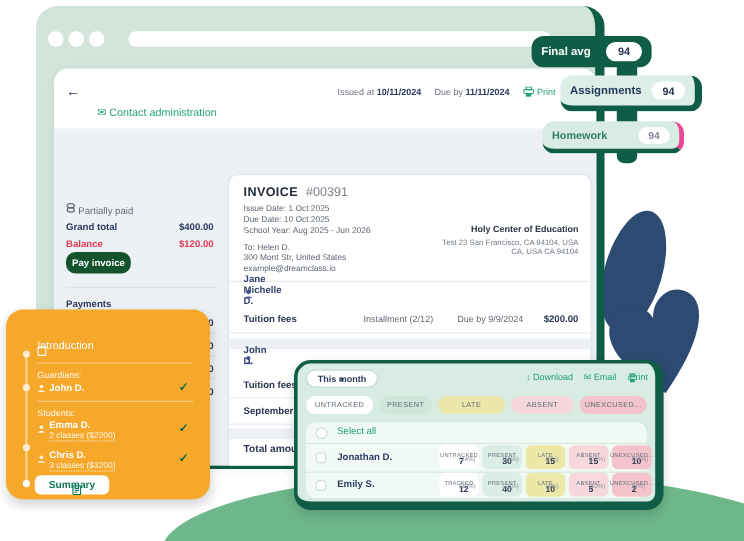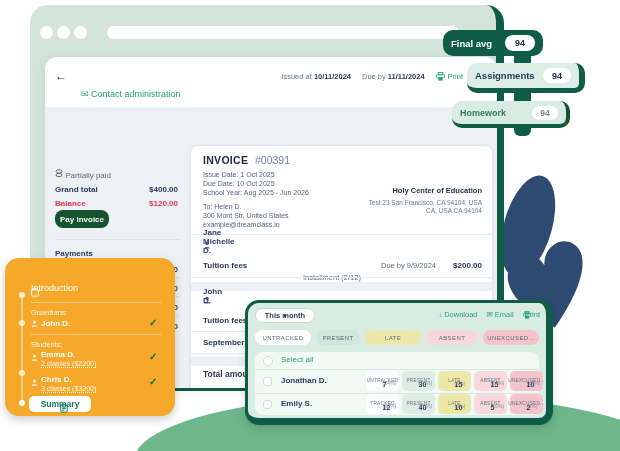--- a/index.html
+++ b/index.html
@@ -47,41 +47,41 @@
   .doc-title { left:12px; top:8px; font-size:10.5px; font-weight:bold; color:#232c38; letter-spacing:.3px; }
   .doc-num { left:64px; top:8px; font-size:10.5px; color:#7a828e; }
   .doc-line { left:12px; font-size:7px; color:#5a6470; }
   .org-name { right:10px; top:40px; font-size:7.5px; font-weight:bold; color:#2b3440; }
   .org-addr { right:10px; font-size:6.5px; color:#707a86; text-align:right; }
   .doc-hr { left:0; right:0; border-top:1px solid #e8ecf0; }
   .gray-band { left:0; right:0; height:9px; background:#edf1f6; }
   .person { display:flex; gap:4px; align-items:center; font-size:8px; font-weight:bold; color:#31406b; position:absolute; left:12px; }
   .person svg { color:#4a5fb0; }
   .li-item { left:12px; font-size:8px; font-weight:bold; color:#2a3550; }
-  .li-plan { left:112px; font-size:7.5px; color:#5f6a76;margin-top:12px; }
+  .li-plan { left:112px; font-size:7.5px; color:#5f6a76; }
   .li-due { left:190px; font-size:7.5px; color:#5f6a76; }
   .li-amt { right:10px; font-size:8px; font-weight:bold; color:#2a3550; }
   .total-lbl { left:12px; font-size:8.5px; font-weight:bold; color:#2a3550; }
 
   
   .connector { position:absolute; left:514px; top:48px; width:17px; height:88px; background:#0f5d47;
     border-radius:0 0 6px 6px; z-index:6; }
   .badge { position:absolute; display:flex; align-items:center; justify-content:space-between;
     border-radius:10px; z-index:7; padding:0 8px; }
   .badge .pill { background:#fff; border-radius:9px; font-weight:bold; color:#22324f;
     display:flex; align-items:center; justify-content:center; }
   .b-final { left:443px; top:30px; width:100px; height:26px; background:#0f5d47; }
   .b-final .lbl { color:#fff; font-weight:bold; font-size:9.5px; }
   .b-final .pill { width:30px; height:16px; font-size:9px; }
   .b-assign { left:467px; top:63px; width:118px; height:30px; background:#ddeee7;
     border-right:6px solid #0f5d47; border-bottom:5px solid #0f5d47; }
   .b-assign .lbl { color:#223c5c; font-weight:bold; font-size:9.5px; }
   .b-assign .pill { width:28px; height:15px; font-size:9px; }
   .b-home { left:452px; top:101px; width:118px; height:27px; background:#d9ece3;
-    border-right:4px solid #14532d; border-bottom:4px solid #0f5d47; }
+    border-right:4px solid #ec4899; border-bottom:4px solid #0f5d47; }
   .b-home .lbl { color:#2f7d60; font-weight:bold; font-size:9px; }
   .b-home .pill { width:26px; height:14px; font-size:8.5px; color:#7f8894; }
 
   
   .att { position:absolute; left:245px; top:300px; width:308px; height:125px; background:#d9ece3;
     border:3px solid #0f5d47; border-right-width:7px; border-bottom-width:7px; border-radius:14px;
     z-index:5; box-shadow:0 4px 10px rgba(0,0,0,.15); }
   .att * { position:absolute; }
   .period { left:7px; top:5px; width:60px; height:15px; background:#fff; border:1px solid #c4dccf;
     border-radius:9px; display:flex; align-items:center; justify-content:center; gap:3px;

